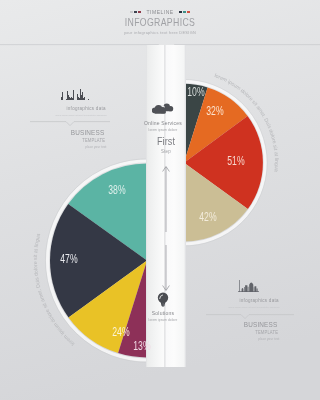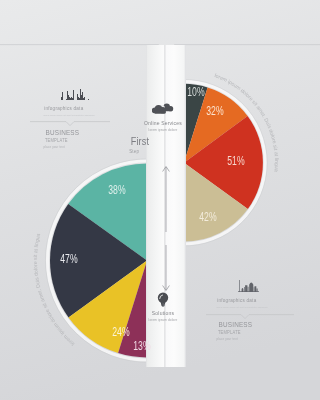--- a/index.html
+++ b/index.html
@@ -15,40 +15,40 @@
   .hdr{position:absolute;left:0;top:9px;width:320px;text-align:center;}
   .hdr-eyebrow-row{display:flex;align-items:center;justify-content:center;gap:1.4px;height:6px;}
   .sq{display:inline-block;width:2.6px;height:2.6px;}
   .hdr-eyebrow{font-size:5.6px;letter-spacing:0.55px;color:#8b8c90;margin:0 2.6px;font-weight:400;
                transform:scaleX(0.9);display:inline-block;}
   .hdr-title{font-size:10.4px;letter-spacing:0.4px;color:#a0a1a5;font-weight:400;margin-top:2.2px;
              transform:scaleX(0.84);}
   .hdr-sub{font-size:4.3px;letter-spacing:0.35px;color:#a8a9ad;margin-top:2.2px;transform:scaleX(0.9);}
 
   
-  .badge{position:absolute;text-align:left;}
+  .badge{position:absolute;text-align:right;}
   #badgeL{left:40px;top:87px;width:70px;}
   #badgeR{left:213px;top:279px;width:70px;}
   .badge-icon{display:flex;justify-content:center;align-items:flex-end;height:13px;}
   .badge-cap{font-size:5.2px;color:#98999d;letter-spacing:0.3px;margin-top:4.6px;transform:scaleX(0.88);}
   .badge-subcap{font-size:2.4px;color:#c2c3c6;letter-spacing:0.06px;margin-top:3.2px;transform:scaleX(0.9);}
   .badge-title{font-size:7.6px;color:#95969a;letter-spacing:0.2px;margin-top:11.4px;transform:scaleX(0.84);}
   .badge-subtitle{font-size:4.8px;color:#a5a6aa;letter-spacing:0.2px;margin-top:1.2px;transform:scaleX(0.86);}
   .badge-note{font-size:3.4px;color:#b0b1b5;letter-spacing:0.1px;margin-top:2px;transform:scaleX(0.9);}
 
   
   .colitem{position:absolute;text-align:center;width:62px;}
   #colTop{left:132px;top:102px;}
   #colBot{left:132px;top:292px;}
   .colitem-icon{display:flex;justify-content:center;align-items:flex-start;height:12px;}
   .colitem-label{font-size:5.6px;color:#87888c;letter-spacing:0.2px;margin-top:5.6px;transform:scaleX(0.9);}
   .colitem-sub{font-size:3.6px;color:#a3a4a8;letter-spacing:0.08px;margin-top:2.4px;transform:scaleX(0.9);}
 
   
-  .step{position:absolute;width:80px;}
+  .step{position:absolute;text-align:center;width:80px;}
   #stepFirst{left:125.5px;top:136px;}
   #stepSecond{left:125.5px;top:265.2px;}
   .step-title{font-size:10.4px;color:#7c7d82;font-weight:400;letter-spacing:0.1px;transform:scaleX(0.88);}
   .step-sub{font-size:4.8px;color:#9c9da1;letter-spacing:0.2px;margin-top:2.2px;transform:scaleX(0.92);}
 
   
   .pielab{position:absolute;font-size:13px;letter-spacing:0.2px;line-height:1;
           transform:translate(-50%,-50%) scaleX(0.665);white-space:nowrap;}
 </style>
 </head>
@@ -132,20 +132,33 @@
     <g stroke="#8d8e92" fill="none" stroke-width="0.7">
       <path d="M166 232 V167"></path>
       <path d="M162.6 171.5 L166 166.5 L169.4 171.5"></path>
       <path d="M166 245 V290"></path>
       <path d="M162.6 285.5 L166 290.5 L169.4 285.5"></path>
     </g>
   </svg>
 
   <div class="layer">
 
+    <div class="hdr">
+      <div class="hdr-eyebrow-row">
+        <span class="sq" style="background: rgb(201, 201, 203);"></span>
+        <span class="sq" style="background: rgb(59, 66, 80);"></span>
+        <span class="sq" style="background: rgb(142, 59, 74);"></span>
+        <span class="hdr-eyebrow">TIMELINE</span>
+        <span class="sq" style="background: rgb(43, 51, 64);"></span>
+        <span class="sq" style="background: rgb(63, 143, 134);"></span>
+        <span class="sq" style="background: rgb(207, 82, 66);"></span>
+      </div>
+      <div class="hdr-title">INFOGRAPHICS</div>
+      <div class="hdr-sub">your infographics text here DESIGN</div>
+    </div>
 
     <div class="badge" id="badgeL">
       <div class="badge-icon">
         <svg viewBox="0 0 27.5 13" width="27.5" height="13" shape-rendering="crispEdges" aria-hidden="true">
           <g fill="#4b4d53" id="barChartBars">
               <rect x="0.3" width="0.85" y="10" height="3"></rect>
               <rect x="1.4000000000000001" width="0.85" y="5" height="8"></rect>
               <rect x="2.5" width="0.85" y="11" height="2"></rect>
               <rect x="3.6" width="0.85" y="10" height="3"></rect>
               <rect x="4.7" width="0.85" y="12" height="1"></rect>

